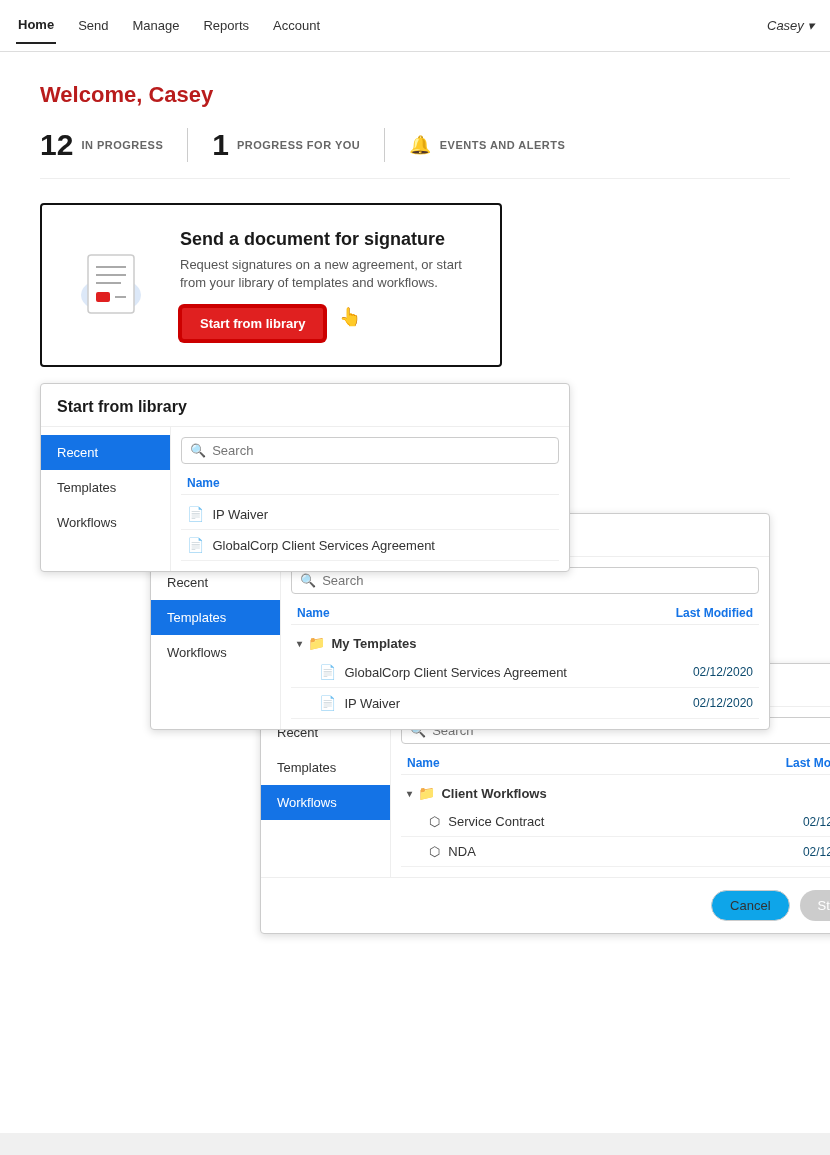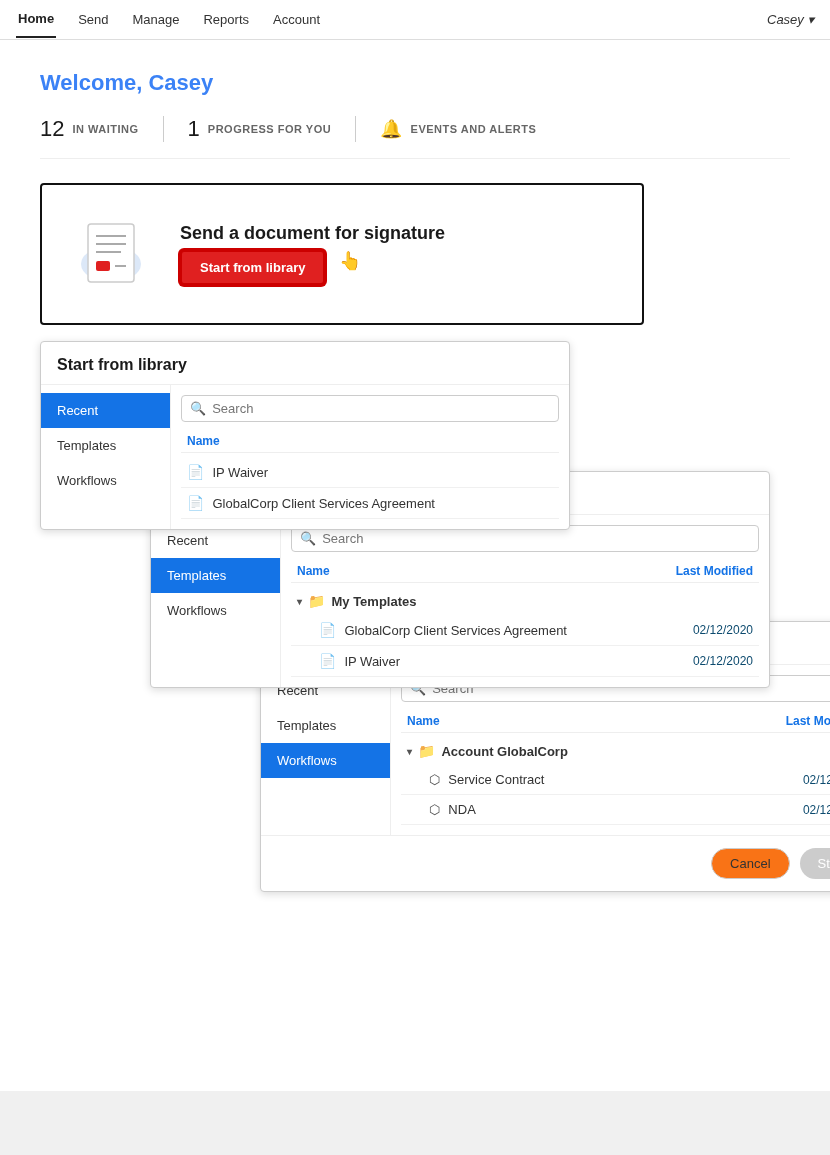--- a/index.html
+++ b/index.html
@@ -11,21 +11,21 @@
       position: relative;
     }
 
     
     .top-nav {
       background: #fff;
       border-bottom: 1px solid #ddd;
       display: flex;
       align-items: center;
       padding: 0 16px;
-      height: 40px;
+      height: 52px;
       position: relative;
     }
     .nav-links {
       display: flex;
       gap: 20px;
       align-items: center;
     }
     .nav-link {
       font-size: 13px;
       color: #333;
@@ -49,21 +49,21 @@
     
     .main-content {
       background: #fff;
       padding: 30px 40px;
       margin: 0;
     }
 
     .welcome-title {
       font-size: 22px;
       font-weight: 700;
-      color: #3b82f6;
+      color: #b91c1c;
       margin-bottom: 20px;
     }
 
     
     .stats-row {
       display: flex;
       align-items: center;
       gap: 0;
       margin-bottom: 24px;
       border-bottom: 1px solid #eee;
@@ -74,22 +74,22 @@
       align-items: center;
       gap: 8px;
       padding-right: 24px;
       margin-right: 24px;
       border-right: 1px solid #ccc;
     }
     .stat-item:last-child {
       border-right: none;
     }
     .stat-number {
-      font-size: 22px;
-      font-weight: 400;
+      font-size: 30px;
+      font-weight: 700;
       color: #1a1a1a;
     }
     .stat-label {
       font-size: 11px;
       font-weight: 600;
       color: #666;
       letter-spacing: 0.5px;
     }
     .bell-icon {
       font-size: 18px;
@@ -277,21 +277,21 @@
 
     
     .panel-footer {
       display: flex;
       justify-content: flex-end;
       gap: 10px;
       padding: 12px 16px;
       border-top: 1px solid #eee;
     }
     .btn-cancel {
-      background: #f97316;
+      background: #0ea5e9;
       color: #333;
       border: 1px solid #ccc;
       border-radius: 20px;
       padding: 7px 18px;
       font-size: 13px;
       cursor: pointer;
     }
     .btn-start {
       background: #ccc;
       color: #fff;
@@ -353,47 +353,48 @@
   <div class="nav-user">Casey ▾</div>
 </nav>
 
 <div class="main-content">
   <div class="welcome-title">Welcome, Casey</div>
 
   
   <div class="stats-row">
     <div class="stat-item">
       <span class="stat-number">12</span>
-      <span class="stat-label">IN WAITING</span>
+      <span class="stat-label">IN PROGRESS</span>
     </div>
     <div class="stat-item">
       <span class="stat-number">1</span>
       <span class="stat-label">PROGRESS FOR YOU</span>
     </div>
     <div class="stat-item">
       <span class="bell-icon">🔔</span>
       <span class="stat-label">EVENTS AND ALERTS</span>
     </div>
   </div>
 
   
-  <div style="display:inline-block; border: 2px solid #111; border-radius:4px; margin-bottom: 16px; width: 604px;">
+  <div style="display:inline-block; border: 2px solid #111; border-radius:4px; margin-bottom: 16px; width: 462px;">
     <div class="send-card" style="border:none; margin-bottom:0;">
 
       <svg class="send-card-illustration" viewBox="0 0 90 90">
         <ellipse cx="45" cy="55" rx="30" ry="18" fill="#dce8f8"></ellipse>
         <rect x="22" y="15" width="46" height="58" rx="3" fill="#fff" stroke="#ccc" stroke-width="1.5"></rect>
         <line x1="30" y1="27" x2="60" y2="27" stroke="#aaa" stroke-width="2"></line>
         <line x1="30" y1="35" x2="60" y2="35" stroke="#aaa" stroke-width="2"></line>
         <line x1="30" y1="43" x2="55" y2="43" stroke="#aaa" stroke-width="2"></line>
         <rect x="30" y="52" width="14" height="10" rx="2" fill="#e02020"></rect>
         <line x1="49" y1="57" x2="60" y2="57" stroke="#aaa" stroke-width="2"></line>
       </svg>
       <div class="send-card-content">
         <div class="send-card-title">Send a document for signature</div>
+        <div class="send-card-desc">Request signatures on a new agreement, or start from your library of templates and workflows.</div>
         <div class="send-card-buttons">
           <button class="btn-library">Start from library</button>
           <span class="cursor-pointer">👆</span>
         </div>
       </div>
     </div>
   </div>
 
   
   <div class="panels-wrapper">
@@ -476,21 +477,21 @@
             <span class="search-icon-sm">🔍</span>
             <input class="search-input" type="text" placeholder="Search" style="">
           </div>
           <div class="table-header">
             <span>Name</span>
             <span>Last Modified</span>
           </div>
           <div class="folder-row">
             <span class="arrow">▾</span>
             <span class="folder-icon">📁</span>
-            <span>Account GlobalCorp</span>
+            <span>Client Workflows</span>
           </div>
           <div class="table-row-item indented-row">
             <span class="workflow-icon">⬡</span>
             <span>Service Contract</span>
             <span class="row-date">02/12/2020</span>
           </div>
           <div class="table-row-item indented-row">
             <span class="workflow-icon">⬡</span>
             <span>NDA</span>
             <span class="row-date">02/12/2020</span>

